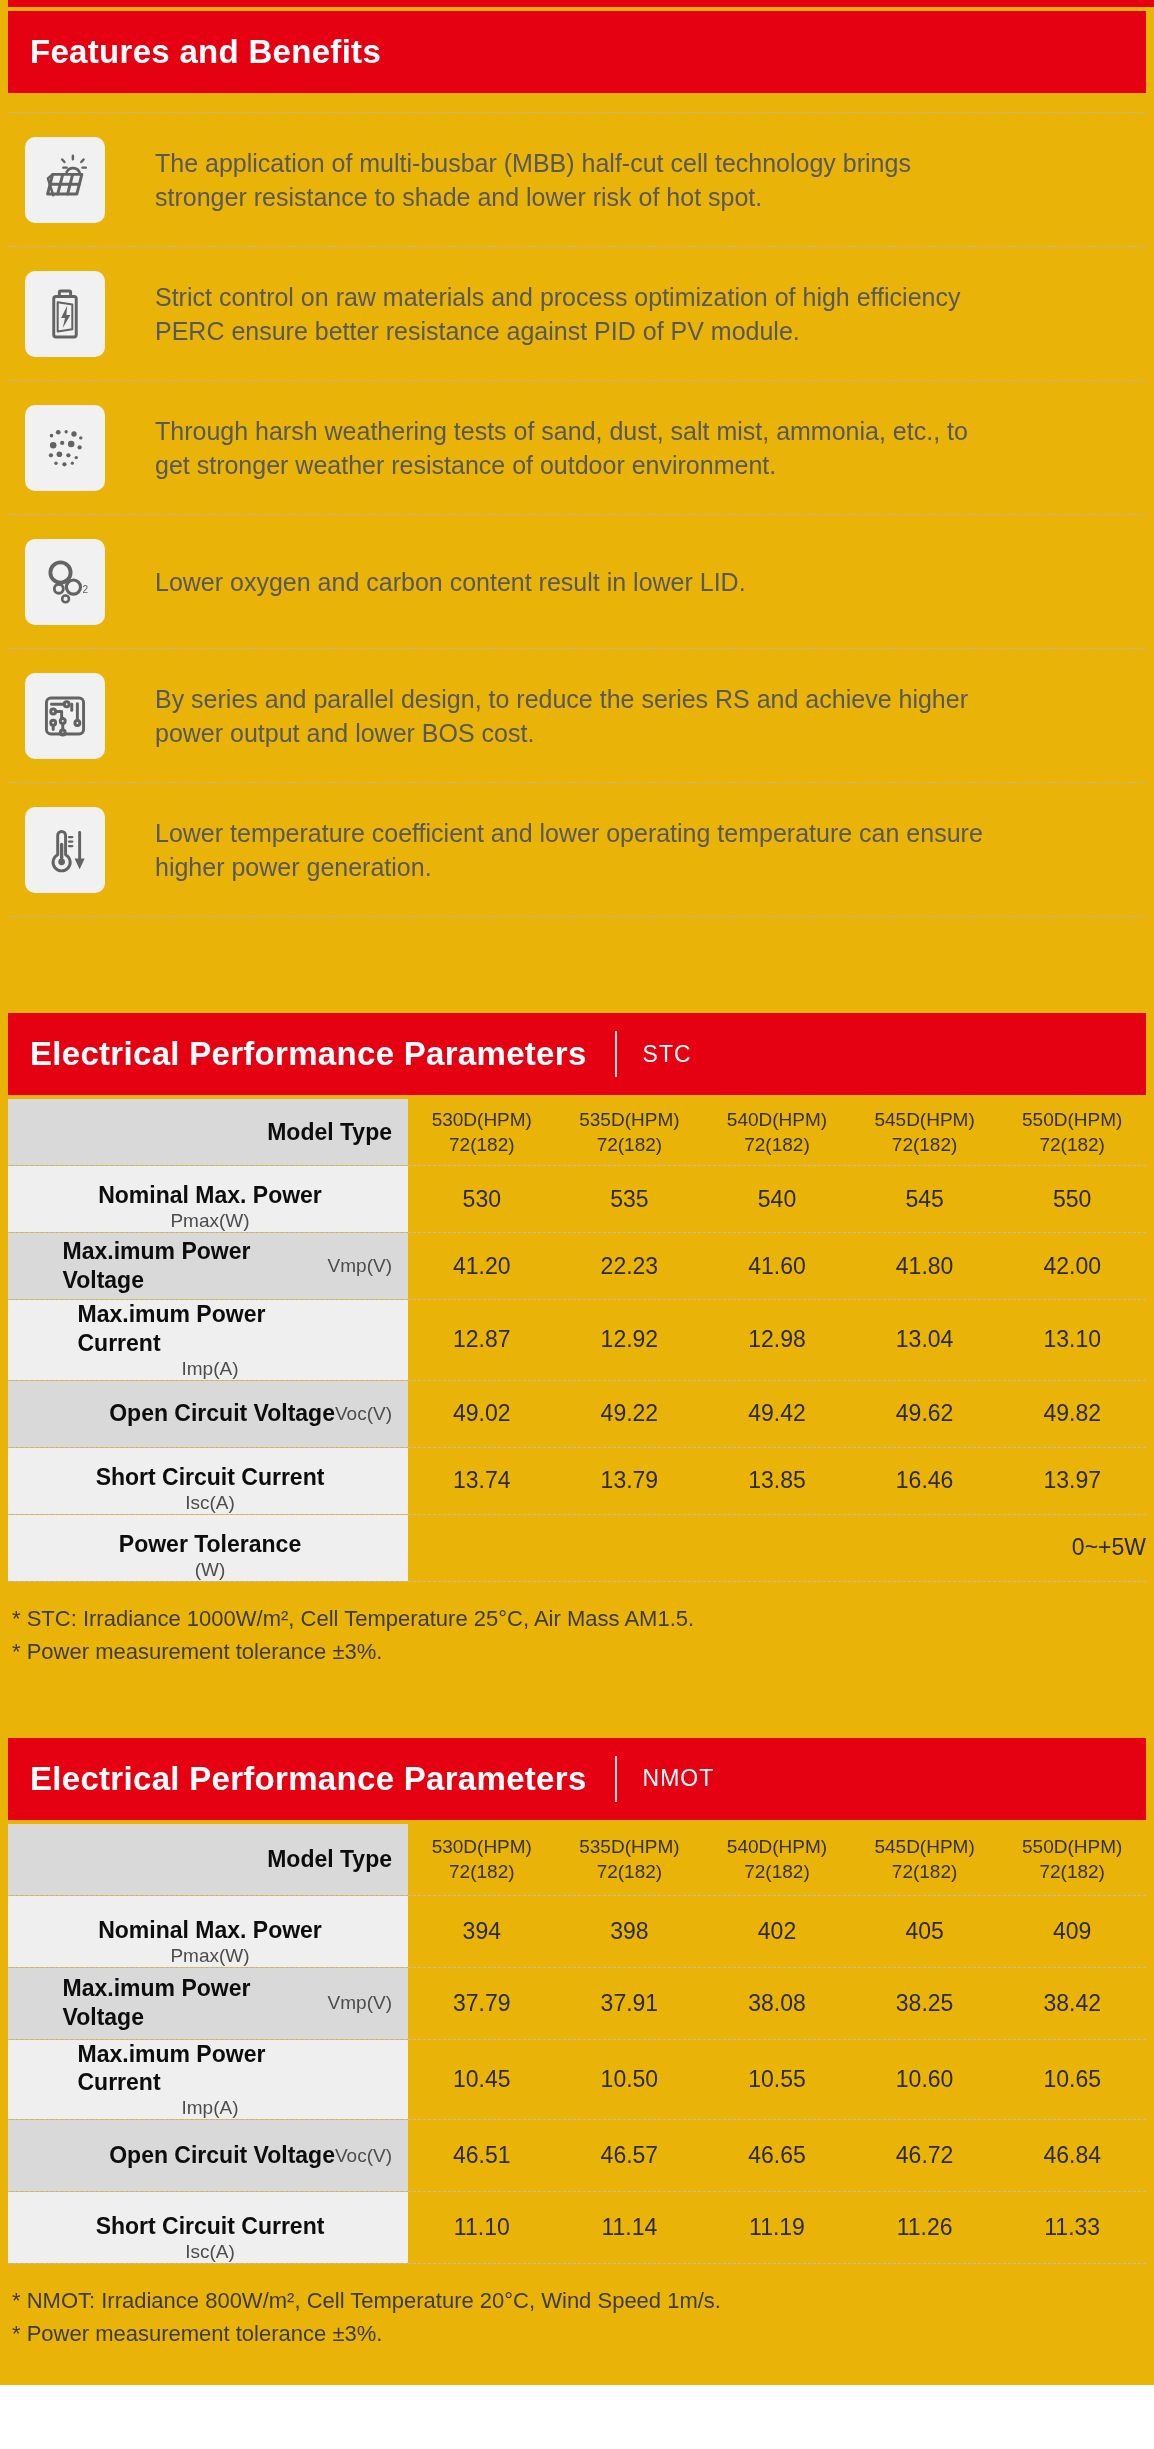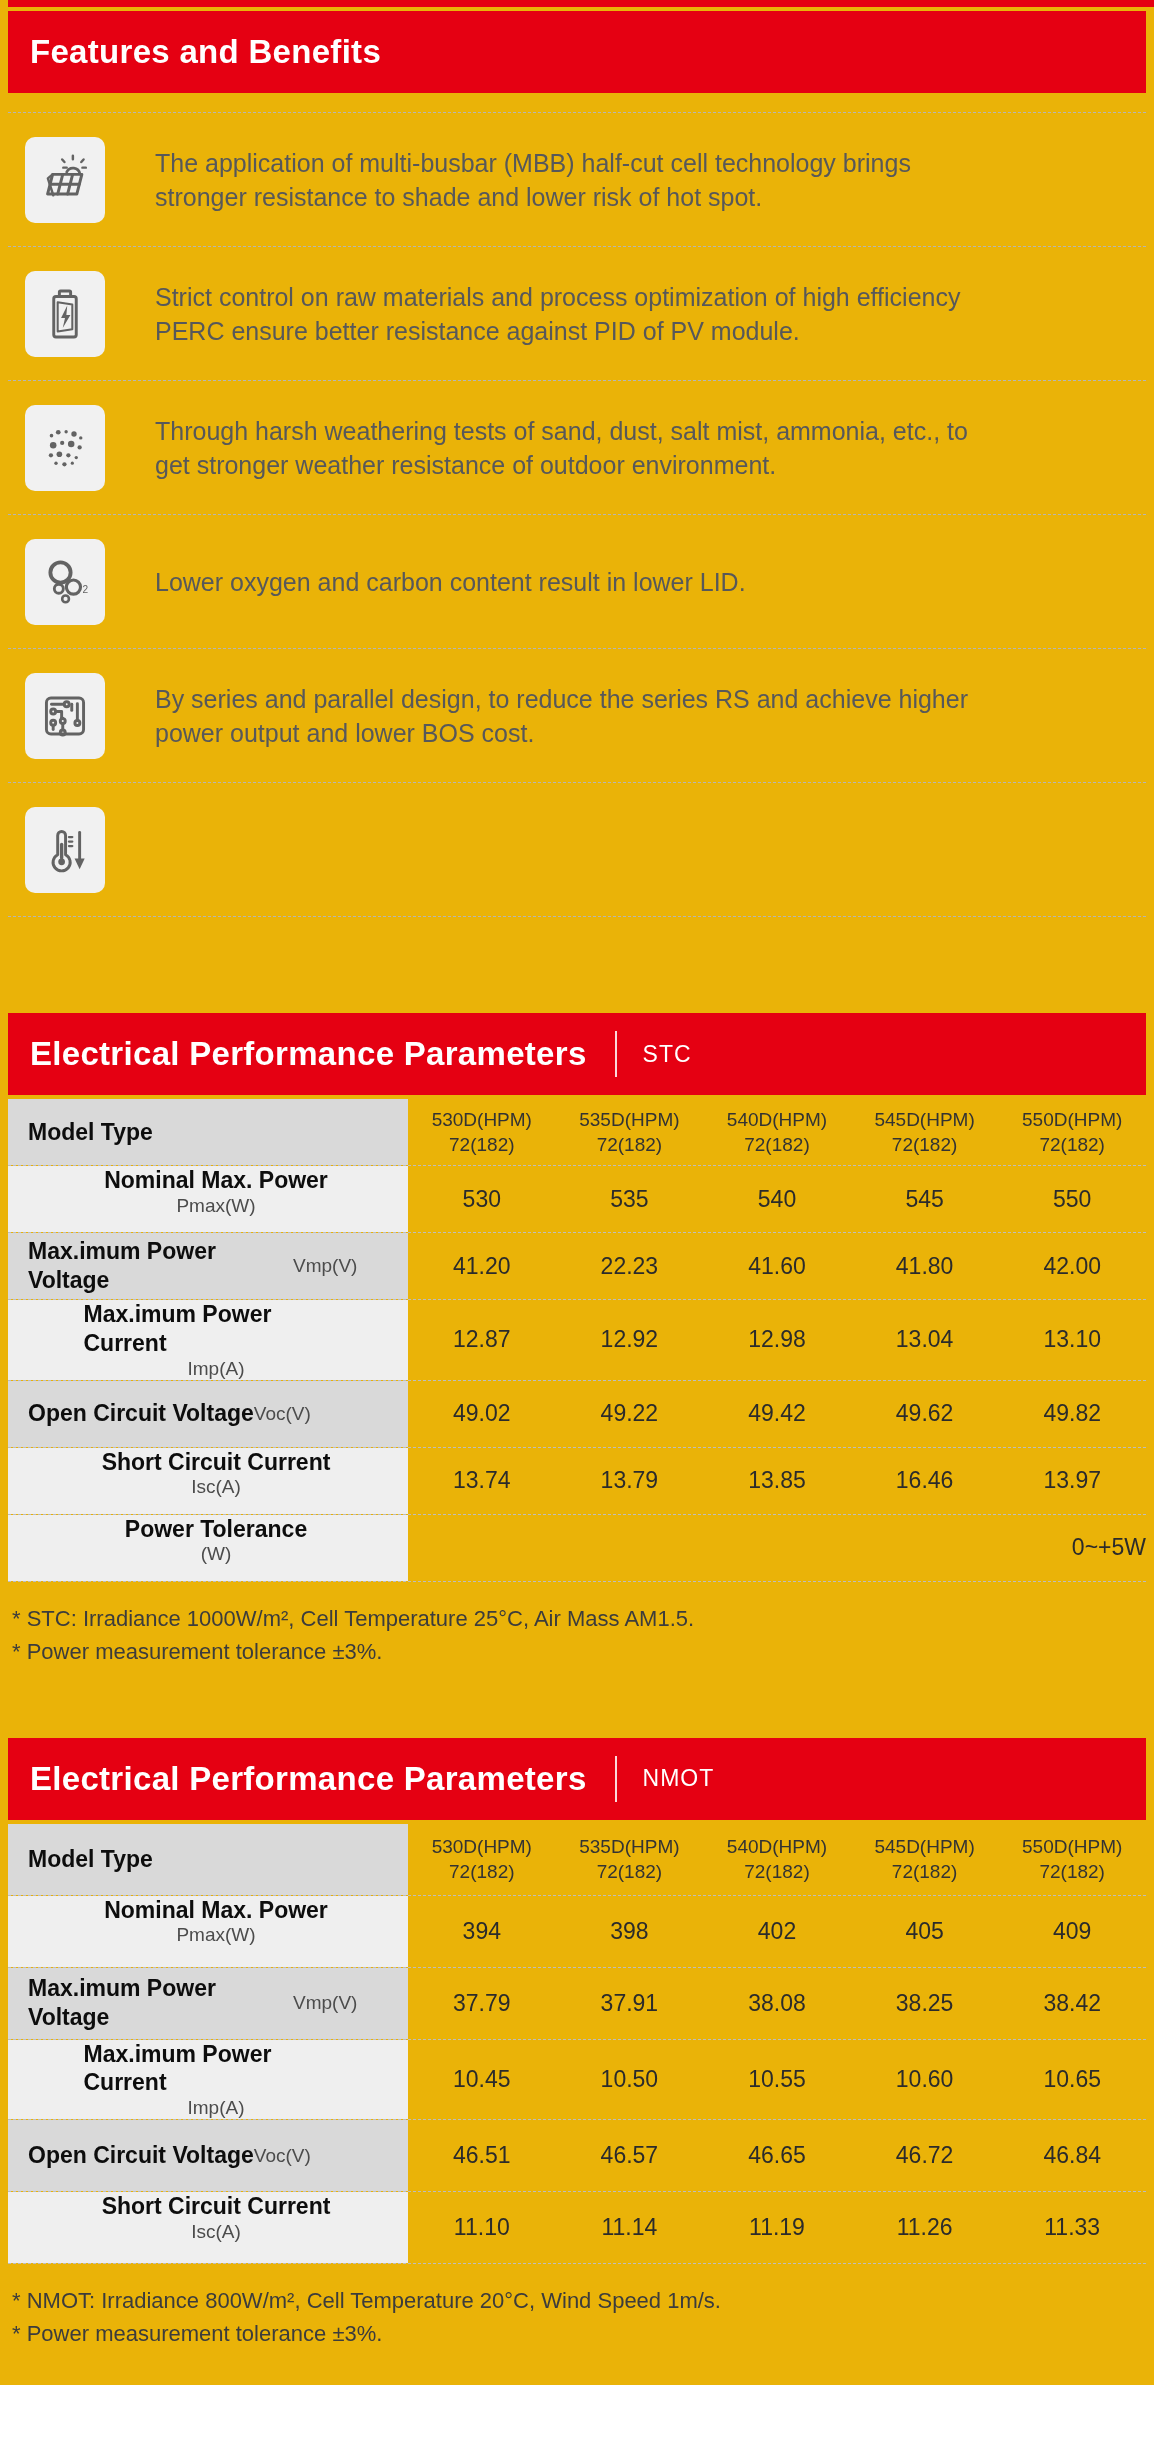--- a/index.html
+++ b/index.html
@@ -24,21 +24,21 @@
   .feature-text { margin-left:50px; max-width:840px; font-size:25px; line-height:34px; color:#57585a; }
 
   
   .table-section { margin-top:0; }
   .stc-section { margin-top:96px; }
   .nmot-section { margin-top:70px; }
   .param-table { margin:4px 8px 0 8px; }
   .trow { display:grid; grid-template-columns:400px repeat(5,1fr); border-bottom:1px dashed #bdbdbd; }
   .stc-section .trow { min-height:67px; }
   .nmot-section .trow { min-height:72px; }
-  .tlabel { display:flex; align-items:center; justify-content:flex-start; padding:0 4px 0 20px; }
+  .tlabel { display:flex; align-items:center; justify-content:flex-end; padding:0 16px 0 20px; }
   .row-dark  { background:#d9d9d9; }
   .row-light { background:#efefef;flex-direction:column; }
   .p-name { font-size:23px; font-weight:bold; color:#0d0d0d; line-height:1.25; max-width:265px; }
   .p-sym  { font-size:19px; color:#4c4c4c; white-space:nowrap; }
   .tcell { display:flex; flex-direction:column; align-items:center; justify-content:center; }
   .model-cell div { font-size:19px; color:#333; line-height:25px; text-align:center; }
   .val { font-size:23px; color:#2b2b2b; }
   .span-cell { grid-column:2 / -1; display:flex; align-items:center; justify-content:flex-end; }
 
   .footnotes { margin:20px 8px 0 12px; }
@@ -149,20 +149,21 @@
         <span class="icon-chip">
           <svg class="ico" width="54" height="54" viewBox="0 0 48 48">
             <path d="M17.5 11a3.5 3.5 0 0 1 7 0v17.2a7.6 7.6 0 1 1-7 0Z"></path>
             <circle cx="21" cy="34.5" r="3" class="fill"></circle>
             <path d="M21 31v-12" stroke-width="3"></path>
             <path d="M27.5 12.5h3 M27.5 16.5h3 M27.5 20.5h3" stroke-width="2"></path>
             <path d="M37 8.5V32"></path>
             <polygon class="fill" points="32.5,31.5 41.5,31.5 37,41"></polygon>
           </svg>
         </span>
+        <p class="feature-text">Lower temperature coefficient and lower operating temperature can ensure higher power generation.</p>
       </div>
 
     </div>
   </section>
 
   <section class="table-section stc-section">
     <header class="red-bar">
       <span class="bar-title">Electrical Performance Parameters</span>
       <span class="bar-divider"></span>
       <span class="bar-subtitle">STC</span>

